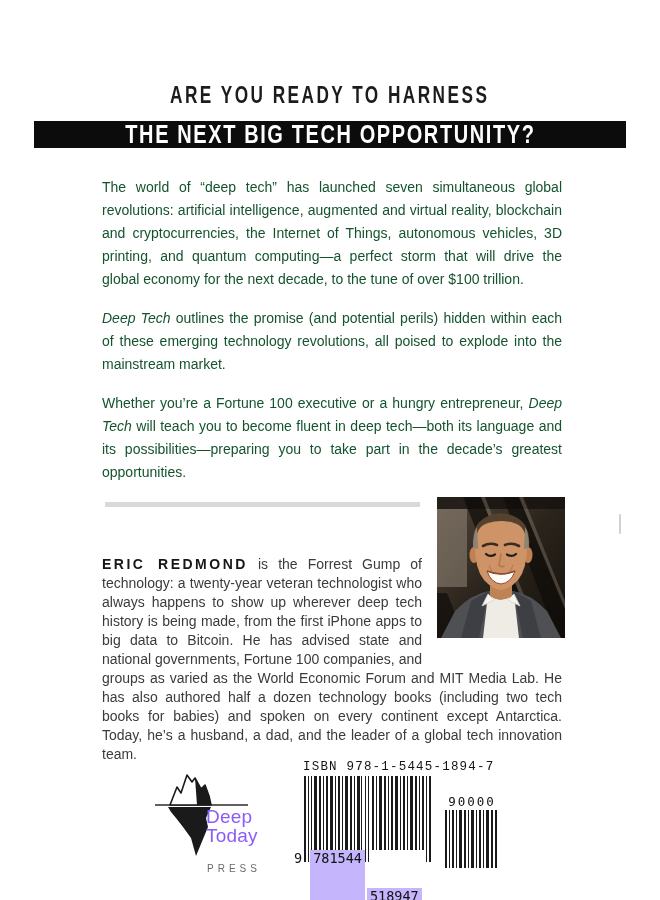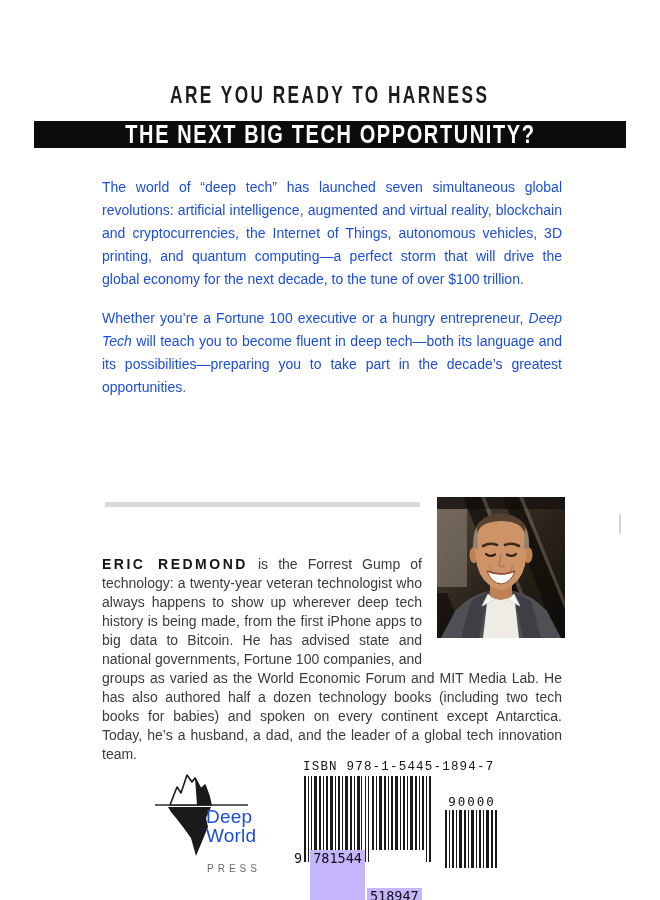--- a/index.html
+++ b/index.html
@@ -23,21 +23,21 @@
     background:#0c0c0c; display:flex; align-items:center; justify-content:center;
   }
   .banner span {
     font-size:25px; font-weight:700; letter-spacing:2px; color:#ffffff;
     transform:scale(0.8,1.05); white-space:nowrap;
   }
 
   
   .copy {
     position:absolute; left:102px; top:176px; width:460px;
-    color:#1d4ed8; font-size:14px; line-height:23px; text-align:justify;
+    color:#14532d; font-size:14px; line-height:23px; text-align:justify;
   }
   .copy p { margin:0 0 16px 0; }
   .copy .ital { font-style:italic; }
 
   
   .divider {
     position:absolute; left:105px; top:502px; width:315px; height:5px;
     background:#d9d9d9;
   }
 
@@ -55,21 +55,21 @@
   .photo {
     position:absolute; left:437px; top:497px; width:128px; height:141px;
     overflow:hidden;
   }
   .photo svg { display:block; }
 
   
   .logo { position:absolute; left:150px; top:770px; width:102px; height:92px; }
   .logo svg { position:absolute; left:0; top:0; }
   .logo-name {
-    position:absolute; left:56px; top:37px; color:#1d4ed8;
+    position:absolute; left:56px; top:37px; color:#8b5cf6;
     font-size:19px; line-height:19px; letter-spacing:0.2px;
   }
   .logo-press {
     position:absolute; left:57px; top:79px; color:#6a6a6a;
     font-size:10px; letter-spacing:4px;margin-top:14px;
   }
 
   
   .barcode { position:absolute; left:294px; top:760px; width:210px; height:108px; }
   .isbn-line {
@@ -108,20 +108,21 @@
   <div class="headline">
     <span>ARE YOU READY TO HARNESS</span>
   </div>
 
   <div class="banner">
     <span>THE NEXT BIG TECH OPPORTUNITY?</span>
   </div>
 
   <div class="copy">
     <p><span>The world of “deep tech” has launched seven simultaneous global revolutions: artificial intelligence, augmented and virtual reality, blockchain and cryptocurrencies, the Internet of Things, autonomous vehicles, 3D printing, and quantum computing—a perfect storm that will drive the global economy for the next decade, to the tune of over $100 trillion.</span></p>
+    <p><span class="ital">Deep Tech</span><span> outlines the promise (and potential perils) hidden within each of these emerging technology revolutions, all poised to explode into the mainstream market.</span></p>
     <p><span>Whether you’re a Fortune 100 executive or a hungry entrepreneur, </span><span class="ital">Deep Tech</span><span> will teach you to become fluent in deep tech—both its language and its possibilities—preparing you to take part in the decade’s greatest opportunities.</span></p>
   </div>
 
   <div class="divider"></div>
 
   <div class="bio">
     <span class="spacer"></span><strong>ERIC REDMOND</strong><span> is the Forrest Gump of technology: a twenty-year veteran technologist who always happens to show up wherever deep tech history is being made, from the first iPhone apps to big data to Bitcoin. He has advised state and national governments, Fortune 100 companies, and groups as varied as the World Economic Forum and MIT Media Lab. He has also authored half a dozen technology books (including two tech books for babies) and spoken on every continent except Antarctica. Today, he’s a husband, a dad, and the leader of a global tech innovation team.</span>
   </div>
 
   <div class="photo">
@@ -184,21 +185,21 @@
 
   <div class="logo">
     <svg width="102" height="92" viewBox="0 0 102 92">
       <line x1="5" y1="35" x2="98" y2="35" stroke="#2b2b2b" stroke-width="1.3"></line>
       <polygon points="20,35 27,17 31,23 37,5 42,12 45,8 51,19 55,15 59,26 61,35" fill="#ffffff" stroke="#1a1a1a" stroke-width="1.6" stroke-linejoin="round"></polygon>
       <polygon points="45,8 51,19 55,15 59,26 61,35 47,35" fill="#1a1a1a"></polygon>
       <polygon points="18,37 61,37 56,48 58,57 46,86 41,68 33,57 26,48 21,42" fill="#1a1a1a"></polygon>
     </svg>
     <div class="logo-name">
       <div>Deep</div>
-      <div>World</div>
+      <div>Today</div>
     </div>
     <div class="logo-press">PRESS</div>
   </div>
 
   <div class="barcode">
     <div class="isbn-line">ISBN 978-1-5445-1894-7</div>
     <div class="bars-row">
       <svg class="main-bars" width="146" height="88" viewBox="0 0 146 88">
         <g fill="#1a1a1a">
           <rect x="10" y="0" width="2" height="86"></rect>

